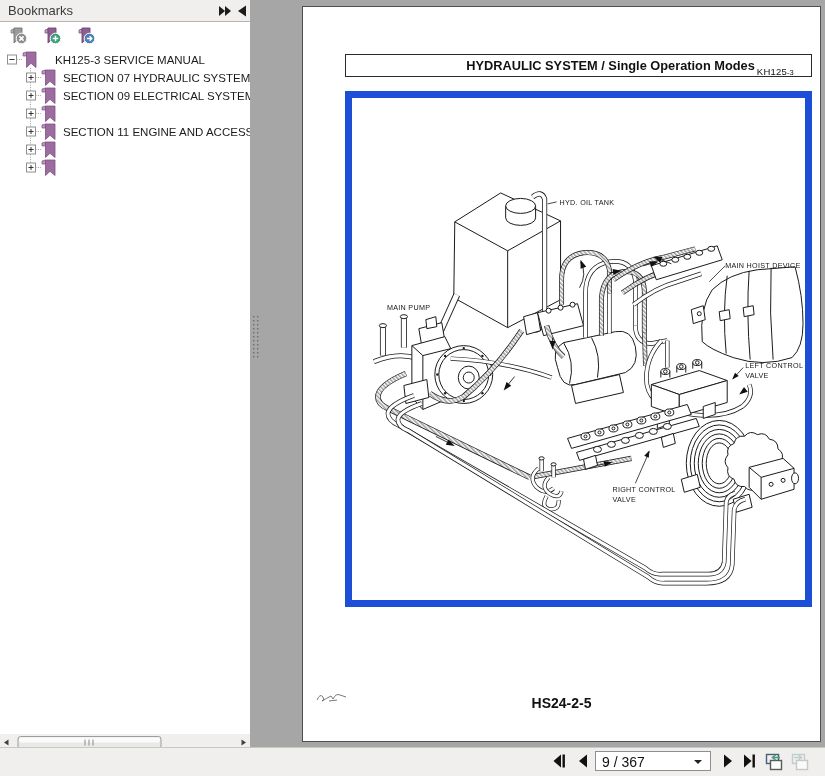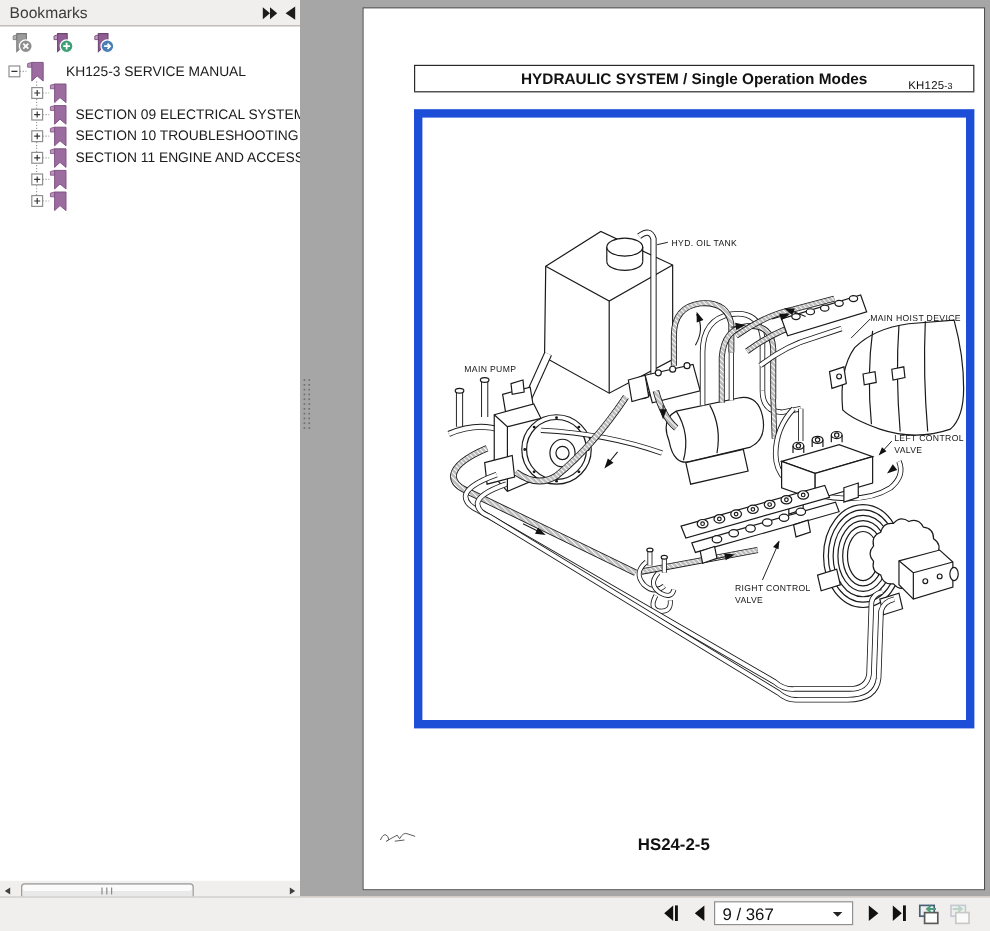--- a/index.html
+++ b/index.html
@@ -24,21 +24,21 @@
   .tree-svg { position:absolute; left:0; top:0; }
   .trow { position:absolute; height:18px; line-height:18px; font-size:11.5px; color:#1c1c1c; white-space:nowrap; }
   
   .sb-hscroll { position:absolute; left:0; top:734px; width:250px; height:18px; background:#f0efed; }
   
   .docarea { position:absolute; left:250px; top:0; width:575px; height:747px; background:#a6a6a6; overflow:hidden; }
   .page { position:absolute; left:52px; top:6px; width:519px; height:736px; background:#ffffff; border:1px solid #4f4f4f; }
   .doc-code { position:absolute; right:26px; top:19px; font-size:9.5px; color:#111; letter-spacing:0.2px;margin-top:40px; }
   .doc-code .sfx { font-size:7.5px; }
   .title-band { position:absolute; left:42px; top:47px; width:467px; height:23px;
-    border-top:1px solid #2a2a2a; border-bottom:1px solid #2a2a2a; }
+    border-top:1px solid #2a2a2a; border-bottom:1px solid #2a2a2a;padding-left:32px; }
   .title-band:before, .title-band:after { content:""; position:absolute; top:0; bottom:0; width:1px; background:#2a2a2a; }
   .title-band:before { left:0; } .title-band:after { right:0; }
   .page-title { position:absolute; width:100%; text-align:center; top:3px; font-size:12.8px; font-weight:bold; color:#111; }
   .figure-frame { position:absolute; left:42px; top:84px; width:467px; height:516px; border:7px solid #1d4ed8; }
   .fig-code { position:absolute; left:0; top:688px; width:100%; text-align:center; font-size:14px; font-weight:bold; color:#111; }
   .scribble { position:absolute; left:12px; top:682px; }
   
   .splitter-grip { position:absolute; left:252px; top:314px; }
   
   .bottombar { position:absolute; left:0; top:747px; width:825px; height:29px; background:#f0efed; border-top:1px solid #cbc8c4; }
@@ -170,22 +170,22 @@
             <path d="M0,1.5 L3.5,0.5 L3.5,4.5 L0,4.5 Z" fill="#bb93be" stroke="#7e5282" stroke-width="0.7"></path>
             <path d="M3.5,0.5 L13,0.5 L13,16 L8,11.8 L3.5,16 Z" fill="#9c6ca0" stroke="#7e5282" stroke-width="0.8"></path>
           </g>
           <g transform="translate(42,109.5)">
             <path d="M0,1.5 L3.5,0.5 L3.5,4.5 L0,4.5 Z" fill="#bb93be" stroke="#7e5282" stroke-width="0.7"></path>
             <path d="M3.5,0.5 L13,0.5 L13,16 L8,11.8 L3.5,16 Z" fill="#9c6ca0" stroke="#7e5282" stroke-width="0.8"></path>
           </g>
         </g>
       </svg>
       <div class="trow" style="left:43px; top:1px;margin-left:12px;">KH125-3 SERVICE MANUAL</div>
+      <div class="trow" style="left:63px; top:19px;">SECTION 07 HYDRAULIC SYSTEM</div>
       <div class="trow" style="left:63px; top:37px;">SECTION 09 ELECTRICAL SYSTEM</div>
-      <div class="trow" style="left:63px; top:55px;">SECTION 10 TROUBLESHOOTING</div>
       <div class="trow" style="left:63px; top:73px;">SECTION 11 ENGINE AND ACCESSORY</div>
     </div>
 
     <div class="sb-hscroll">
       <svg width="250" height="18" class="svgblock">
         <path d="M8.5,5.5 L8.5,11.5 L4,8.5 Z" fill="#404040"></path>
         <rect x="18" y="2.5" width="143" height="12" rx="2.5" fill="#e9e9e9" stroke="#9c9c9c"></rect>
         <rect x="19" y="3.5" width="141" height="5" rx="2" fill="#fbfbfb"></rect>
         <path d="M85,5.5 V11.5 M89,5.5 V11.5 M93,5.5 V11.5" stroke="#8a8a8a" stroke-width="1"></path>
         <path d="M241.5,5.5 L241.5,11.5 L246,8.5 Z" fill="#404040"></path>

